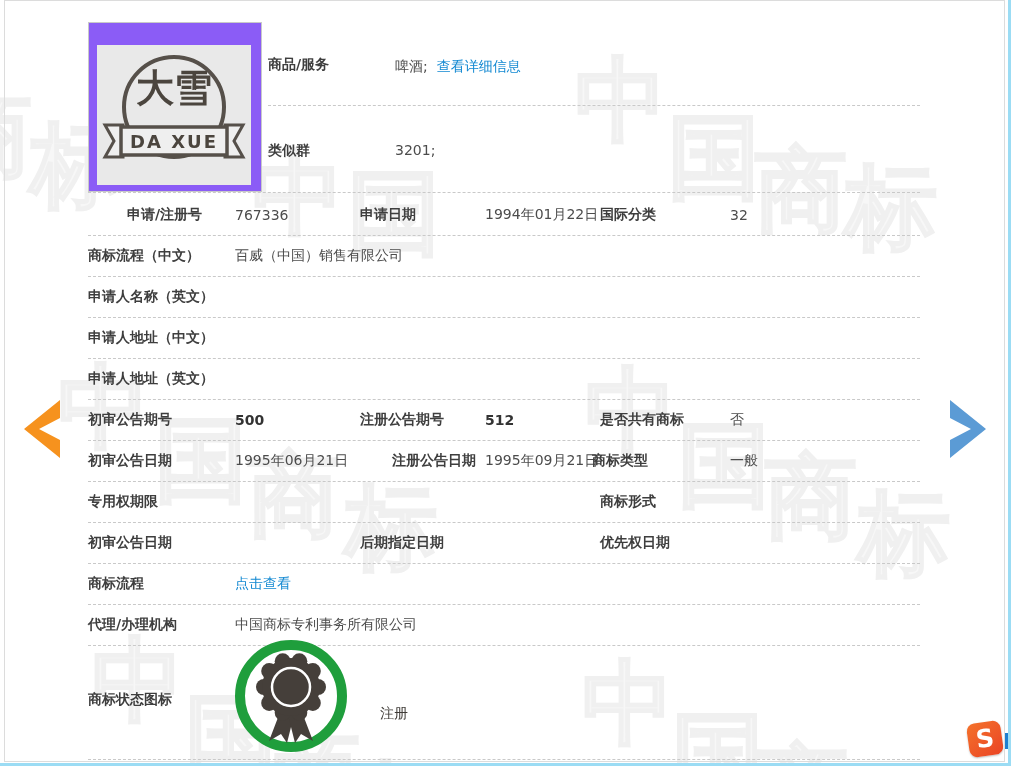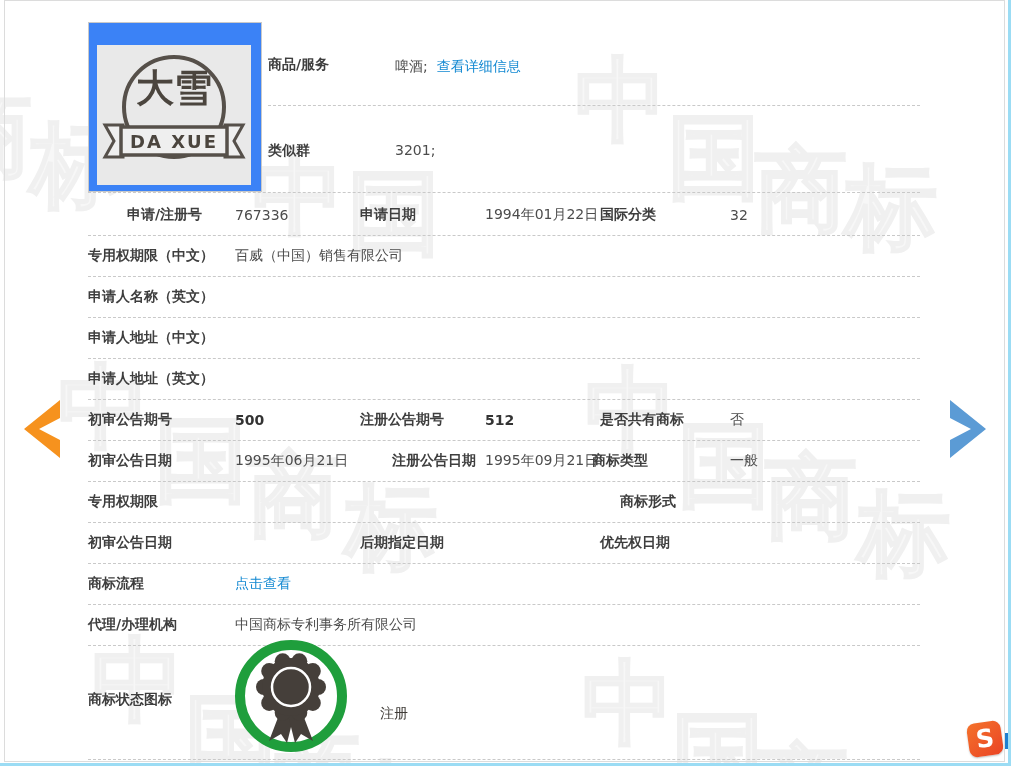--- a/index.html
+++ b/index.html
@@ -23,21 +23,21 @@
   .label{font-weight:bold;color:#3e3e3e;font-size:14px;}
   .value{color:#4c4c4c;font-size:14px;}
   .bold{font-weight:bold;color:#333;}
   .link{color:#1389d2;font-size:14px;cursor:pointer;text-decoration:none;}
   .nowrap{white-space:nowrap;}
 
   .dashed{position:absolute;height:0;border-top:1px dashed #c9c9c9;}
 
   
   .tm-box{position:absolute;left:88px;top:22px;width:172px;height:168px;
-    background:#3b82f6;border:1px solid #c9c9c9;cursor:pointer;}
+    background:#8b5cf6;border:1px solid #c9c9c9;cursor:pointer;}
   .tm-img{position:absolute;left:8px;top:22px;width:154px;height:140px;background:#e9e9e9;}
 
   
   .top-label{position:absolute;left:268px;}
   .top-value{position:absolute;left:395px;}
 
   
   #rows{position:absolute;left:88px;top:195px;width:832px;}
   .row{position:relative;width:832px;height:40px;border-bottom:1px dashed #c9c9c9;}
   .cell{position:absolute;top:50%;transform:translateY(-50%);white-space:nowrap;}
@@ -123,21 +123,21 @@
     <div id="rows">
         <div class="row">
           <span class="cell label" style="left: 0px; margin-left: 39px;">申请/注册号</span>
           <span class="cell value" style="left: 147px;">767336</span>
           <span class="cell label" style="left: 272px;">申请日期</span>
           <span class="cell value" style="left: 397px;">1994年01月22日</span>
           <span class="cell label" style="left: 512px;">国际分类</span>
           <span class="cell value" style="left: 642px;">32</span>
         </div>
         <div class="row">
-          <span class="cell label" style="left: 0px;">专用权期限（中文）</span>
+          <span class="cell label" style="left: 0px;">商标流程（中文）</span>
           <span class="cell value" style="left: 147px; text-align: right;">百威（中国）销售有限公司</span>
         </div>
         <div class="row">
           <span class="cell label" style="left: 0px;">申请人名称（英文）</span>
         </div>
         <div class="row">
           <span class="cell label" style="left: 0px;">申请人地址（中文）</span>
         </div>
         <div class="row">
           <span class="cell label" style="left: 0px;">申请人地址（英文）</span>
@@ -153,21 +153,21 @@
         <div class="row">
           <span class="cell label" style="left: 0px;">初审公告日期</span>
           <span class="cell value" style="left: 147px;">1995年06月21日</span>
           <span class="cell label" style="left: 284px; margin-left: 20px;">注册公告日期</span>
           <span class="cell value" style="left: 397px;">1995年09月21日</span>
           <span class="cell label" style="left: 488px; margin-left: 16px;">商标类型</span>
           <span class="cell value" style="left: 642px;">一般</span>
         </div>
         <div class="row">
           <span class="cell label" style="left: 0px;">专用权期限</span>
-          <span class="cell label" style="left: 532px;">商标形式</span>
+          <span class="cell label" style="left: 512px;">商标形式</span>
         </div>
         <div class="row">
           <span class="cell label" style="left: 0px;">初审公告日期</span>
           <span class="cell label" style="left: 272px;">后期指定日期</span>
           <span class="cell label" style="left: 512px;">优先权日期</span>
         </div>
         <div class="row">
           <span class="cell label" style="left: 0px;">商标流程</span>
           <span class="cell link" style="left: 147px;">点击查看</span>
         </div>

